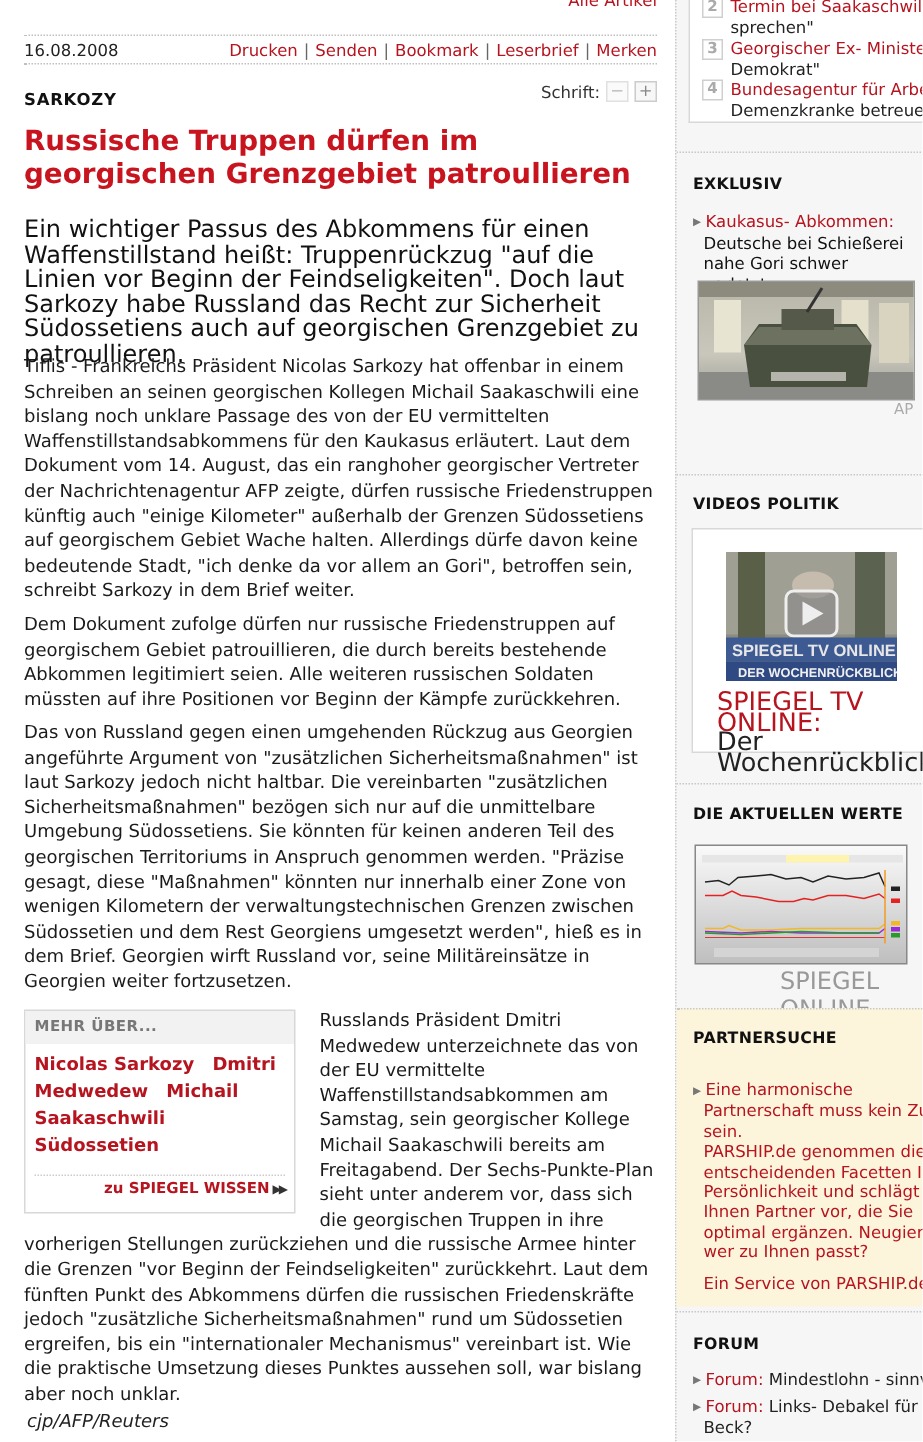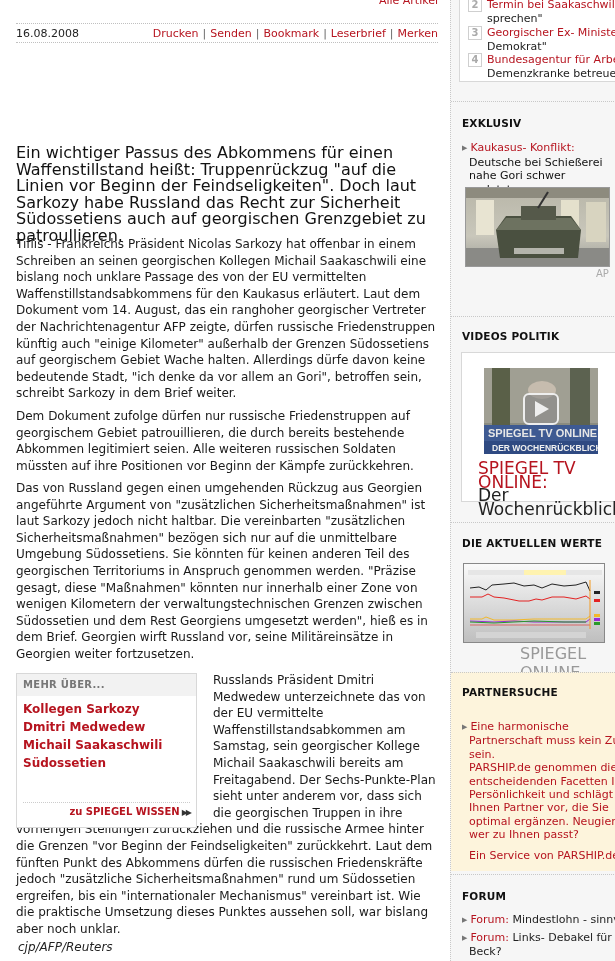--- a/index.html
+++ b/index.html
@@ -53,21 +53,21 @@
   }
   .body-text {
     position: absolute; left: 16px; width: 424px; margin: 0;
     font-size: 12px; line-height: 16.6px; color: #1a1a1a;
   }
   .p1 { top: 236px; }
   .p2 { top: 408px; }
   .p3 { top: 480px; }
 
   .mehr-box {
-    position: absolute; left: 16px; top: 673px; width: 181px; height: 155px;
+    position: absolute; left: 16px; top: 673px; width: 181px; height: 136px;
     border: 1px solid #d8d8d8; box-sizing: border-box; background: #fff;
   }
   .mehr-head {
     height: 22px; background: #f2f2f2; font-size: 10px; font-weight: bold; color: #777;
     line-height: 22px; padding-left: 6px; letter-spacing: 0.3px;
   }
   .mehr-links { padding: 4px 6px 0 6px; font-size: 12px; line-height: 18px; font-weight: bold; }
   .mehr-links a { color: #b6141f; margin-right: 8px; }
   .mehr-foot {
     position: absolute; left: 6px; right: 6px; bottom: 6px; height: 18px;
@@ -128,33 +128,42 @@
 <div class="main">
   <a class="top-link">Alle Artikel</a>
 
   <div class="meta-bar">
     <span class="date">16.08.2008</span>
     <span class="actions">
       <a>Drucken</a><span class="sep">|</span><a>Senden</a><span class="sep">|</span><a>Bookmark</a><span class="sep">|</span><a>Leserbrief</a><span class="sep">|</span><a>Merken</a>
     </span>
   </div>
 
-
+  <div class="kicker-row">
+    <span class="kicker">SARKOZY</span>
+    <span class="font-ctrl">
+      <span>Schrift:</span>
+      <span class="font-btn minus">−</span>
+      <span class="font-btn">+</span>
+    </span>
+  </div>
+
+  <h1 class="headline">Russische Truppen dürfen im georgischen Grenzgebiet patroullieren</h1>
   <p class="teaser">Ein wichtiger Passus des Abkommens für einen Waffenstillstand heißt: Truppenrückzug "auf die Linien vor Beginn der Feindseligkeiten". Doch laut Sarkozy habe Russland das Recht zur Sicherheit Südossetiens auch auf georgischen Grenzgebiet zu patroullieren.</p>
 
   <p class="body-text p1">Tiflis - Frankreichs Präsident Nicolas Sarkozy hat offenbar in einem Schreiben an seinen georgischen Kollegen Michail Saakaschwili eine bislang noch unklare Passage des von der EU vermittelten Waffenstillstandsabkommens für den Kaukasus erläutert. Laut dem Dokument vom 14. August, das ein ranghoher georgischer Vertreter der Nachrichtenagentur AFP zeigte, dürfen russische Friedenstruppen künftig auch "einige Kilometer" außerhalb der Grenzen Südossetiens auf georgischem Gebiet Wache halten. Allerdings dürfe davon keine bedeutende Stadt, "ich denke da vor allem an Gori", betroffen sein, schreibt Sarkozy in dem Brief weiter.</p>
   <p class="body-text p2">Dem Dokument zufolge dürfen nur russische Friedenstruppen auf georgischem Gebiet patrouillieren, die durch bereits bestehende Abkommen legitimiert seien. Alle weiteren russischen Soldaten müssten auf ihre Positionen vor Beginn der Kämpfe zurückkehren.</p>
   <p class="body-text p3">Das von Russland gegen einen umgehenden Rückzug aus Georgien angeführte Argument von "zusätzlichen Sicherheitsmaßnahmen" ist laut Sarkozy jedoch nicht haltbar. Die vereinbarten "zusätzlichen Sicherheitsmaßnahmen" bezögen sich nur auf die unmittelbare Umgebung Südossetiens. Sie könnten für keinen anderen Teil des georgischen Territoriums in Anspruch genommen werden. "Präzise gesagt, diese "Maßnahmen" könnten nur innerhalb einer Zone von wenigen Kilometern der verwaltungstechnischen Grenzen zwischen Südossetien und dem Rest Georgiens umgesetzt werden", hieß es in dem Brief. Georgien wirft Russland vor, seine Militäreinsätze in Georgien weiter fortzusetzen.</p>
 
   <p class="p4"><span class="float-spacer"></span><span>Russlands Präsident Dmitri Medwedew unterzeichnete das von der EU vermittelte Waffenstillstandsabkommen am Samstag, sein georgischer Kollege Michail Saakaschwili bereits am Freitagabend. Der Sechs-Punkte-Plan sieht unter anderem vor, dass sich die georgischen Truppen in ihre vorherigen Stellungen zurückziehen und die russische Armee hinter die Grenzen "vor Beginn der Feindseligkeiten" zurückkehrt. Laut dem fünften Punkt des Abkommens dürfen die russischen Friedenskräfte jedoch "zusätzliche Sicherheitsmaßnahmen" rund um Südossetien ergreifen, bis ein "internationaler Mechanismus" vereinbart ist. Wie die praktische Umsetzung dieses Punktes aussehen soll, war bislang aber noch unklar.</span></p>
 
   <div class="mehr-box">
     <div class="mehr-head">MEHR ÜBER...</div>
     <div class="mehr-links">
-      <a>Kollegen Sarkozy</a>
+      <a>Nicolas Sarkozy</a>
       <a>Dmitri Medwedew</a>
       <a>Michail Saakaschwili</a>
       <a>Südossetien</a>
     </div>
     <div class="mehr-foot">
       <span>zu SPIEGEL WISSEN</span><span class="arr">▶▶</span>
     </div>
   </div>
 
   <div class="credit">cjp/AFP/Reuters</div>
@@ -176,21 +185,21 @@
       <span class="sb-num">4</span>
       <span class="t"><a>Bundesagentur für Arbeit</a></span>
       <span class="t"><span>Demenzkranke betreuen</span></span>
     </div>
   </div>
 
   <div class="sb-section" style="top:101px; height:200px;">
     <span class="sb-title" style="top:15px;">EXKLUSIV</span>
   </div>
   <div class="exkl-link" style="top:141px;">
-    <span class="bullet">▶</span><a>Kaukasus- Konflikt:</a><br>
+    <span class="bullet">▶</span><a>Kaukasus- Abkommen:</a><br>
     <span style="margin-left:7px; display:inline-block; width:140px;">Deutsche bei Schießerei nahe Gori schwer verletzt</span>
   </div>
 </div>
 
 <div class="tank-img">
   <svg width="145" height="80" viewBox="0 0 145 80">
     <defs>
       <linearGradient id="bg1" x1="0" y1="0" x2="0" y2="1">
         <stop offset="0" stop-color="#b8b6a8"></stop>
         <stop offset="0.6" stop-color="#c9c7bb"></stop>

